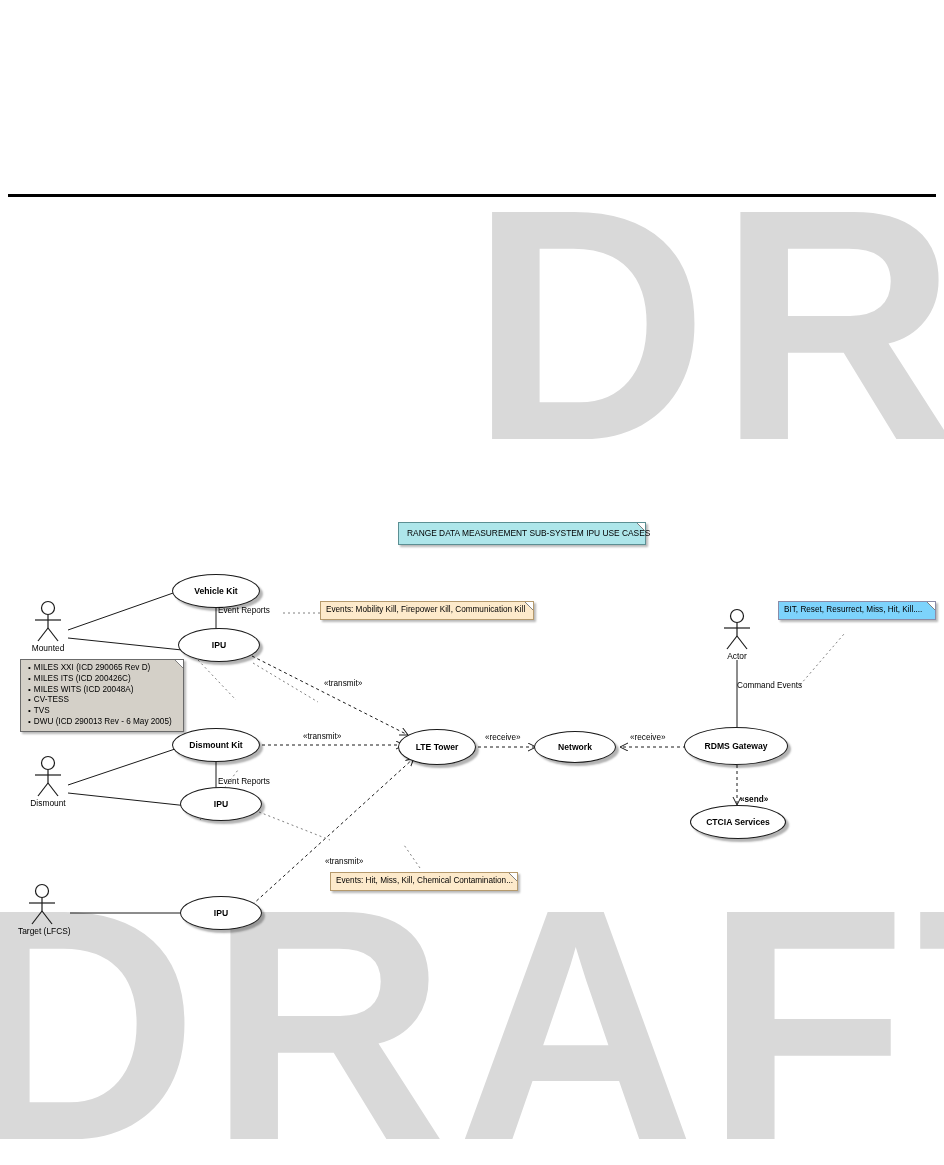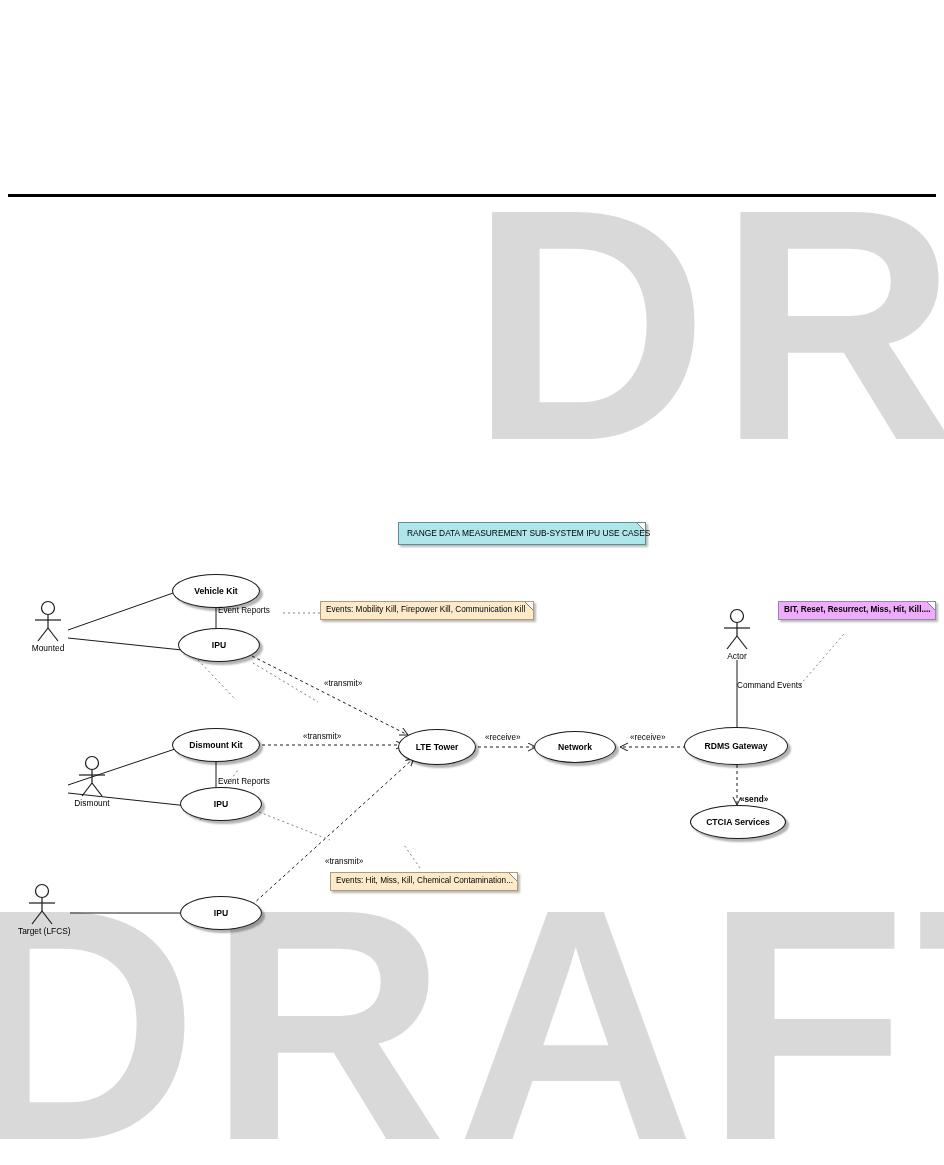--- a/index.html
+++ b/index.html
@@ -94,23 +94,22 @@
     background: #aee6ea;
     border-color: #5c8f93;
     font-size: 8.4px;
     padding: 5px 8px;
   }
   .note-orange {
     background: #fdeacb;
     border-color: #b59a6d;
   }
   .note-purple {
-    background: #f0abfc;
+    background: #7dd3fc;
     border-color: #8b8ca8;
-    font-weight: bold;
   }
   .note-gray {
     background: #d4d0c8;
     border-color: #6b6b6b;
   }
   .note-gray .bullet-line { padding-left: 2px; }
   .note-gray .bullet-line::before {
     content: "\2022";
     margin-right: 3px;
     font-size: 8px;
@@ -232,21 +231,21 @@
           <circle cx="24" cy="8" r="6.5" fill="#fff" stroke="#1a1a1a" stroke-width="1.2"></circle>
           <line x1="24" y1="15" x2="24" y2="28" stroke="#1a1a1a" stroke-width="1.2"></line>
           <line x1="11" y1="20" x2="37" y2="20" stroke="#1a1a1a" stroke-width="1.2"></line>
           <line x1="24" y1="28" x2="14" y2="41" stroke="#1a1a1a" stroke-width="1.2"></line>
           <line x1="24" y1="28" x2="34" y2="41" stroke="#1a1a1a" stroke-width="1.2"></line>
         </svg>
       </div>
       <div class="actor-label">Mounted</div>
     </div>
 
-    <div class="actor" style="left:24px; top:755px;margin-left:44px;">
+    <div class="actor" style="left:24px; top:755px;">
       <div class="figure">
         <svg width="48" height="42" viewBox="0 0 48 42">
           <circle cx="24" cy="8" r="6.5" fill="#fff" stroke="#1a1a1a" stroke-width="1.2"></circle>
           <line x1="24" y1="15" x2="24" y2="28" stroke="#1a1a1a" stroke-width="1.2"></line>
           <line x1="11" y1="20" x2="37" y2="20" stroke="#1a1a1a" stroke-width="1.2"></line>
           <line x1="24" y1="28" x2="14" y2="41" stroke="#1a1a1a" stroke-width="1.2"></line>
           <line x1="24" y1="28" x2="34" y2="41" stroke="#1a1a1a" stroke-width="1.2"></line>
         </svg>
       </div>
       <div class="actor-label">Dismount</div>
@@ -293,20 +292,28 @@
     <div class="usecase" style="left:534px; top:731px; width:82px; height:32px;">Network</div>
 
     <div class="usecase" style="left:684px; top:727px; width:104px; height:38px;">RDMS Gateway</div>
 
     <div class="usecase" style="left:690px; top:805px; width:96px; height:34px;">CTCIA Services</div>
 
     <div class="note note-orange" style="left:320px; top:601px; width:214px;">Events: Mobility Kill, Firepower Kill, Communication Kill</div>
 
     <div class="note note-purple" style="left:778px; top:601px; width:158px;">BIT, Reset, Resurrect, Miss, Hit, Kill....</div>
 
+    <div class="note note-gray" style="left:20px; top:659px; width:164px;">
+      <div class="bullet-line">MILES XXI (ICD 290065 Rev D)</div>
+      <div class="bullet-line">MILES ITS (ICD 200426C)</div>
+      <div class="bullet-line">MILES WITS (ICD 20048A)</div>
+      <div class="bullet-line">CV-TESS</div>
+      <div class="bullet-line">TVS</div>
+      <div class="bullet-line">DWU (ICD 290013 Rev - 6 May 2005)</div>
+    </div>
 
 
     <div class="note note-orange" style="left:330px; top:872px; width:188px;">Events: Hit, Miss, Kill, Chemical Contamination...</div>
 
     <div class="edge-label" style="left:218px; top:606px;">Event Reports</div>
 
     <div class="edge-label" style="left:218px; top:777px;">Event Reports</div>
 
     <div class="edge-label" style="left:324px; top:679px;">«transmit»</div>
 

